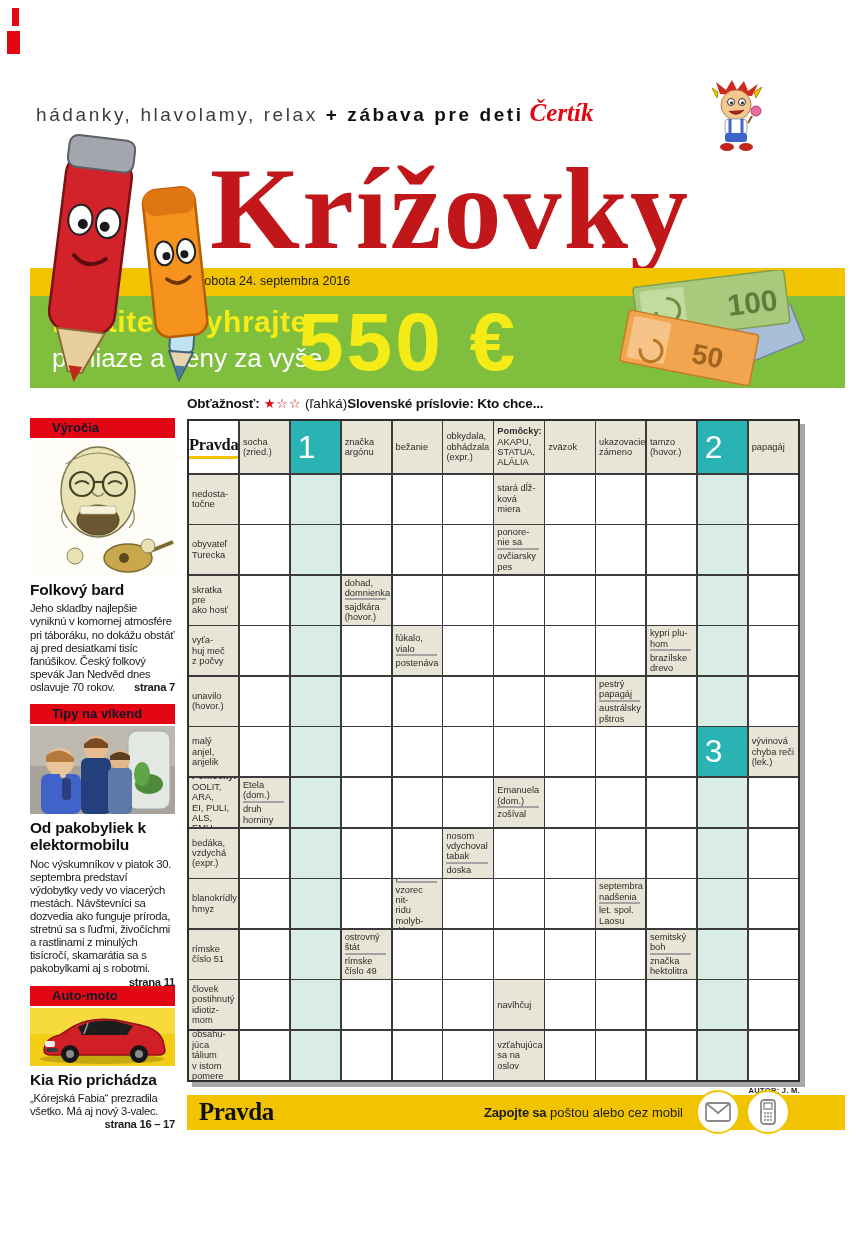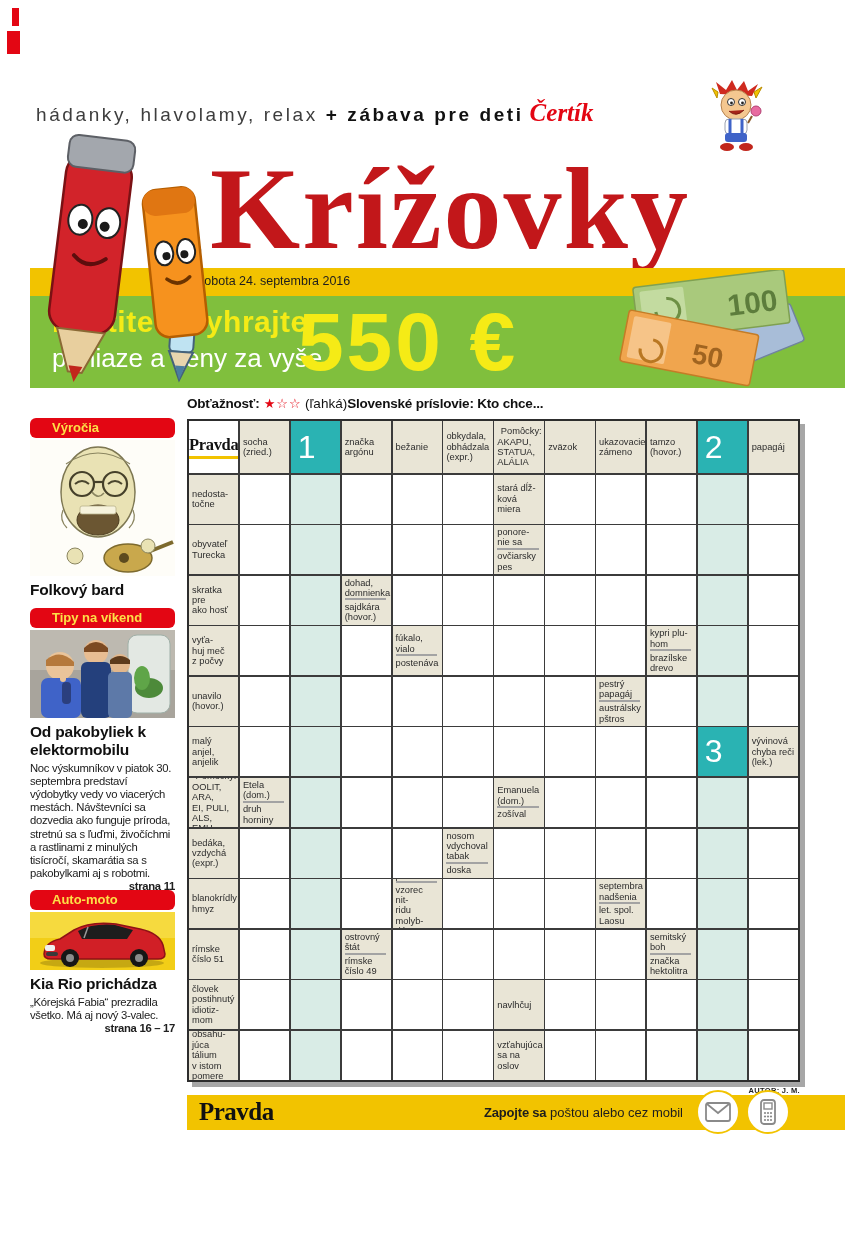--- a/index.html
+++ b/index.html
@@ -24,42 +24,42 @@
   .date-strip { left:30px; top:268px; width:815px; height:28px; background:#f2c300; }
   .date-text { position:absolute; left:166px; top:6px; font-size:12.5px; color:#1d1d1d; }
   .prize-banner { left:30px; top:296px; width:815px; height:92px; background:#80bf3d; }
   .cta1 { position:absolute; left:22px; top:9px; font-size:30px; font-weight:800; color:#f5eb16; letter-spacing:.5px; }
   .cta2 { position:absolute; left:22px; top:47px; font-size:26px; font-weight:400; color:#fff; }
   .prize { position:absolute; left:268px; top:0; height:92px; display:flex; align-items:center; font-size:82px; font-weight:800; color:#f5eb16; letter-spacing:3px; }
   .money { left:618px; top:270px; z-index:4; }
 
   
   .sidebar { left:30px; top:418px; width:145px; }
-  .sec-bar { height:20px; background:#e30613; color:#fde047; font-weight:bold; font-size:13px; line-height:20px; padding-left:22px;border-radius:6px; }
+  .sec-bar { height:20px; background:#e30613; color:#0f172a; font-weight:bold; font-size:13px; line-height:20px; padding-left:22px; }
   .sec-img { display:block; margin-top:2px; }
   .sec-h { font-weight:bold; font-size:15.5px; color:#101010; line-height:1.12; margin-top:5px; letter-spacing:-0.2px; }
   .sec-p { font-size:11.3px; line-height:1.16; letter-spacing:-0.3px; color:#202020; margin-top:4px; }
   .pref { float:right; font-weight:bold; }
   .gap1 { margin-top:10px; }
 
   
   .cw-topline { left:187px; top:396px; width:658px; display:flex; font-size:13.5px; color:#111; }
   .cw-diff b, .cw-proverb { font-weight:bold; letter-spacing:-0.2px; }
   .star { color:#e30613; font-size:13px; margin:0 .5px; }
   .star.filled { color:#e30613; }
 
   .grid { left:187px; top:419px; width:613px; height:663px; background:#3b3b3b; border:2px solid #2d2d2d;
           display:grid; grid-template-columns:repeat(12,1fr); grid-template-rows:52px repeat(12,1fr); gap:1.5px;
           box-shadow:5px 5px 0 rgba(130,130,130,.7); }
   .cell { background:#fff; overflow:hidden; }
   .cell.hl { background:#d9ece6; }
   .cell.clue { background:#e9e5d6; padding:2px 2px 2px 3px; font-size:9.3px; line-height:1.12; color:#2c2c2c;
                display:flex; flex-direction:column; justify-content:center; }
   .clue-group + .clue-group { border-top:2px solid #a3a3a3; margin-top:0; padding-top:1.5px; margin-right:3px; }
-  .bold-line { font-weight:normal;text-align:right; }
+  .bold-line { font-weight:bold;text-align:right; }
   .cell.num { background:#2ab3b3; color:#fff; font-size:32px; display:flex; align-items:center; padding-left:7px; }
   .cell.logo { display:flex; align-items:center; justify-content:center; }
   .logo-text { font-family:"Liberation Serif", serif; font-weight:bold; font-size:16.5px; color:#111; border-bottom:3px solid #f2c300; padding-bottom:1px; letter-spacing:-0.3px; }
 
   .author { left:187px; top:1086px; width:613px; text-align:right; font-size:7.5px; font-weight:bold; color:#222; letter-spacing:.3px; }
 
   
   .footer-bar { left:187px; top:1095px; width:658px; height:35px; background:#f2c300; }
   .footer-logo { position:absolute; left:12px; top:3px; font-family:"Liberation Serif", serif; font-weight:bold; font-size:25px; color:#111; letter-spacing:-0.5px; }
   .footer-cta { position:absolute; right:162px; top:0; height:42px; line-height:35px; font-size:13px; color:#1d1d1d; }
@@ -170,20 +170,21 @@
       <ellipse cx="68" cy="80" rx="21" ry="15" fill="#6b5632" stroke="#4a3a1e"></ellipse>
       <rect x="50" y="66" width="36" height="8" rx="2" fill="#f6f2dc" stroke="#b9b28a" stroke-width=".8"></rect>
       <path d="M33,70 q-4,10 4,18 M103,70 q4,10 -4,18" fill="none" stroke="#8a8560" stroke-width="1.2"></path>
       <ellipse cx="98" cy="118" rx="24" ry="14" fill="#c9a84c" stroke="#7d6a2e" stroke-width="1.5"></ellipse>
       <circle cx="94" cy="118" r="5" fill="#5d4a1e"></circle>
       <line x1="118" y1="112" x2="143" y2="102" stroke="#7d6a2e" stroke-width="4"></line>
       <circle cx="45" cy="116" r="8" fill="#e9e2b4" stroke="#8a8560"></circle>
       <circle cx="118" cy="106" r="7" fill="#e9e2b4" stroke="#8a8560"></circle>
     </svg>
     <div class="sec-h">Folkový bard</div>
+    <p class="sec-p"><span>Jeho skladby najlepšie vyniknú v komornej atmosfére pri táboráku, no dokážu obstáť aj pred desiatkami tisíc fanúšikov. Český folkový spevák Jan Nedvěd dnes oslavuje 70 rokov.</span><b class="pref">strana 7</b></p>
 
     <div class="sec-bar gap1">Tipy na víkend</div>
     <svg class="sec-img" width="145" height="88" viewBox="0 0 145 88">
       <rect width="145" height="88" fill="#a8a49c"></rect>
       <rect width="145" height="40" fill="#bdb9b0"></rect>
       <rect x="98" y="5" width="42" height="78" rx="9" fill="#e3e8e3" stroke="#9fb0a8"></rect>
       <ellipse cx="119" cy="58" rx="14" ry="10" fill="#4d8a3a"></ellipse>
       <ellipse cx="112" cy="48" rx="8" ry="12" fill="#5fa548"></ellipse>
       <circle cx="66" cy="22" r="12" fill="#e8bd92"></circle>
         <path d="M54,18 Q66,6 78,18 L78,22 L54,22 Z" fill="#7c4a22"></path>

